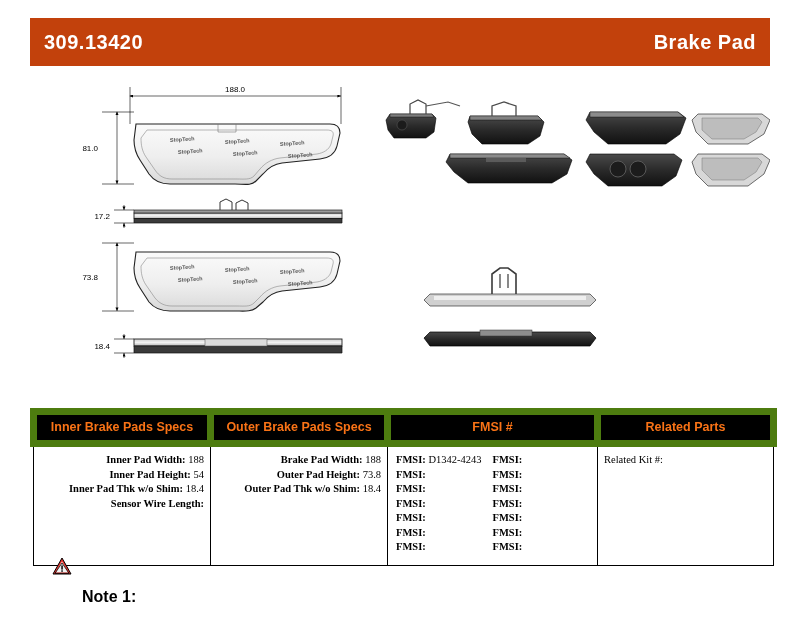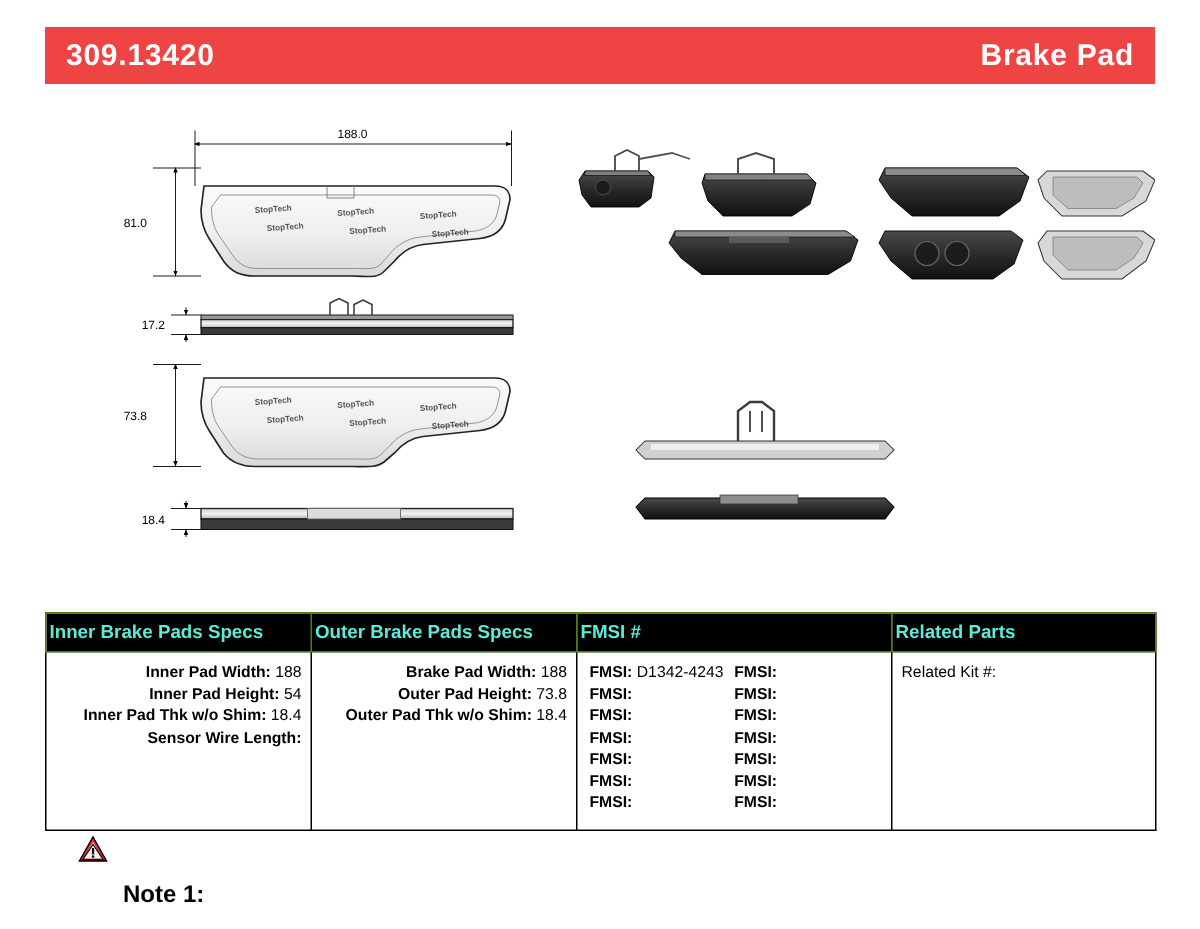--- a/index.html
+++ b/index.html
@@ -15,22 +15,22 @@
     position: relative;
     overflow: hidden;
   }
 
   
   .header {
     position: absolute;
     left: 30px;
     top: 18px;
     width: 740px;
-    height: 38px;
-    background: #ef4444;
+    height: 48px;
+    background: #c2410c;
     color: #fff;
     display: flex;
     align-items: center;
     justify-content: space-between;
     padding: 0 14px;
     box-sizing: border-box;
   }
   .header .part-number {
     font-size: 20px;
     font-weight: bold;
@@ -74,42 +74,43 @@
     border-collapse: collapse;
     table-layout: fixed;
   }
   .spec-table col.c1 { width: 177px; }
   .spec-table col.c2 { width: 177px; }
   .spec-table col.c3 { width: 210px; }
   .spec-table col.c4 { width: 176px; }
 
   .spec-table th {
     background: #000;
-    color: #5eead4;
+    color: #f97316;
     font-size: 12.5px;
     font-weight: bold;
-    text-align: left;
+    text-align: center;
     padding: 5px 2px 6px 2px;
-    border: 1px solid #4d7c0f;
+    border: 7px solid #4d7c0f;
   }
   .spec-table td {
     border: 1px solid #000;
     vertical-align: top;
     padding: 6px 6px 10px 6px;
     font-size: 10.5px;
     background: #fff;
   }
   .spec-list {
     list-style: none;
     margin: 0;
     padding: 0;
   }
   .spec-list li {
     line-height: 14.5px;
     white-space: nowrap;
+    font-family: Liberation Serif, serif;
   }
   .spec-list.right li {
     text-align: right;
   }
   .spec-label { font-weight: bold; }
   .spec-value { font-weight: normal; }
 
   .fmsi-grid {
     display: flex;
   }

